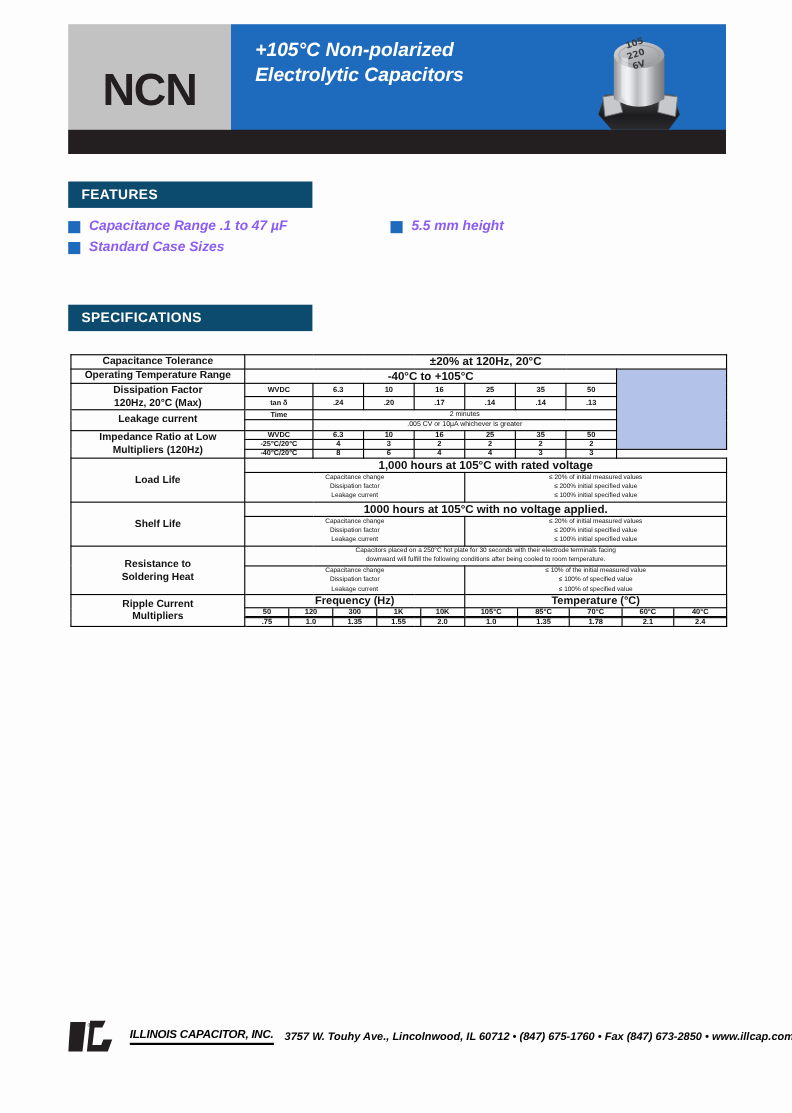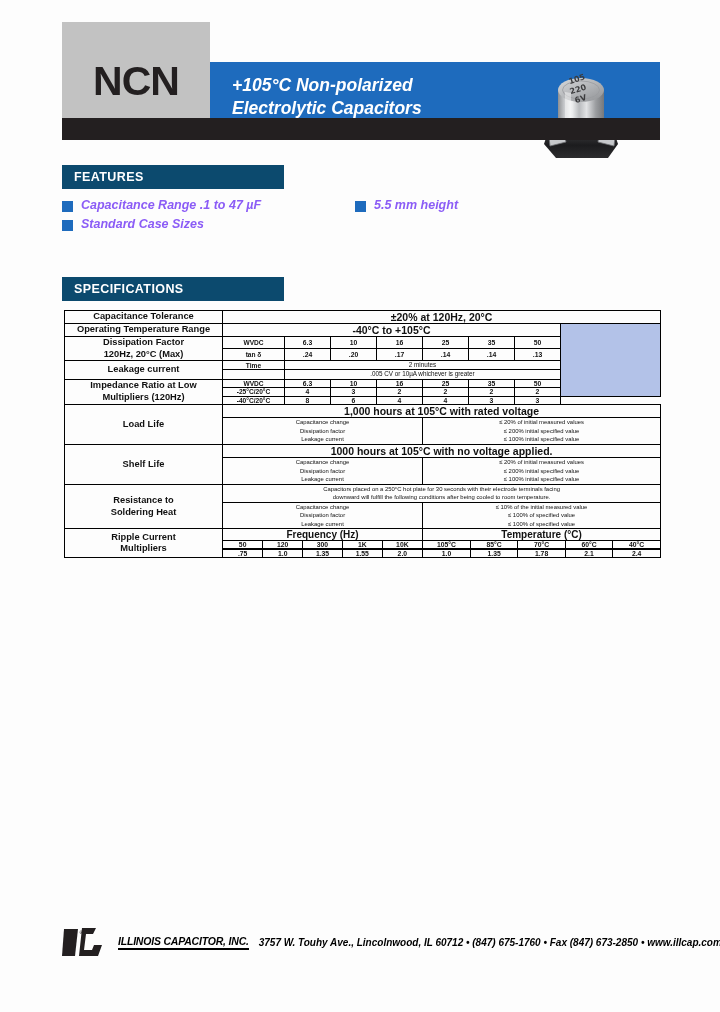--- a/index.html
+++ b/index.html
@@ -39,21 +39,20 @@
     font-weight: bold;
     letter-spacing: -1px;
     color: #231f20;
     font-family: "Liberation Sans", sans-serif;
   }
   .banner-right {
     flex: 1;
     background: #1e6bbd;
     position: relative;
     padding: 12px 0 0 22px;
-    margin-top: 40px;
   }
   .banner-title {
     color: #ffffff;
     font-size: 17.5px;
     font-weight: bold;
     line-height: 1.33;
     font-style: italic;
     font-family: "Liberation Sans", sans-serif;
     max-width: 320px;
   }
@@ -106,21 +105,21 @@
     font-style: italic;
     font-weight: bold;
     color: #8b5cf6;
     white-space: nowrap;
     font-family: "Liberation Sans", sans-serif;
   }
 
   
   .spec-wrap {
     position: absolute;
-    left: 64px; top: 310px;
+    left: 64px; top: 322px;
     width: 596px;
   }
   table.spec {
     border-collapse: collapse;
     width: 596px;
     table-layout: fixed;
     font-family: "Liberation Sans", sans-serif;
   }
   table.spec td {
     border: 1px solid #000;

